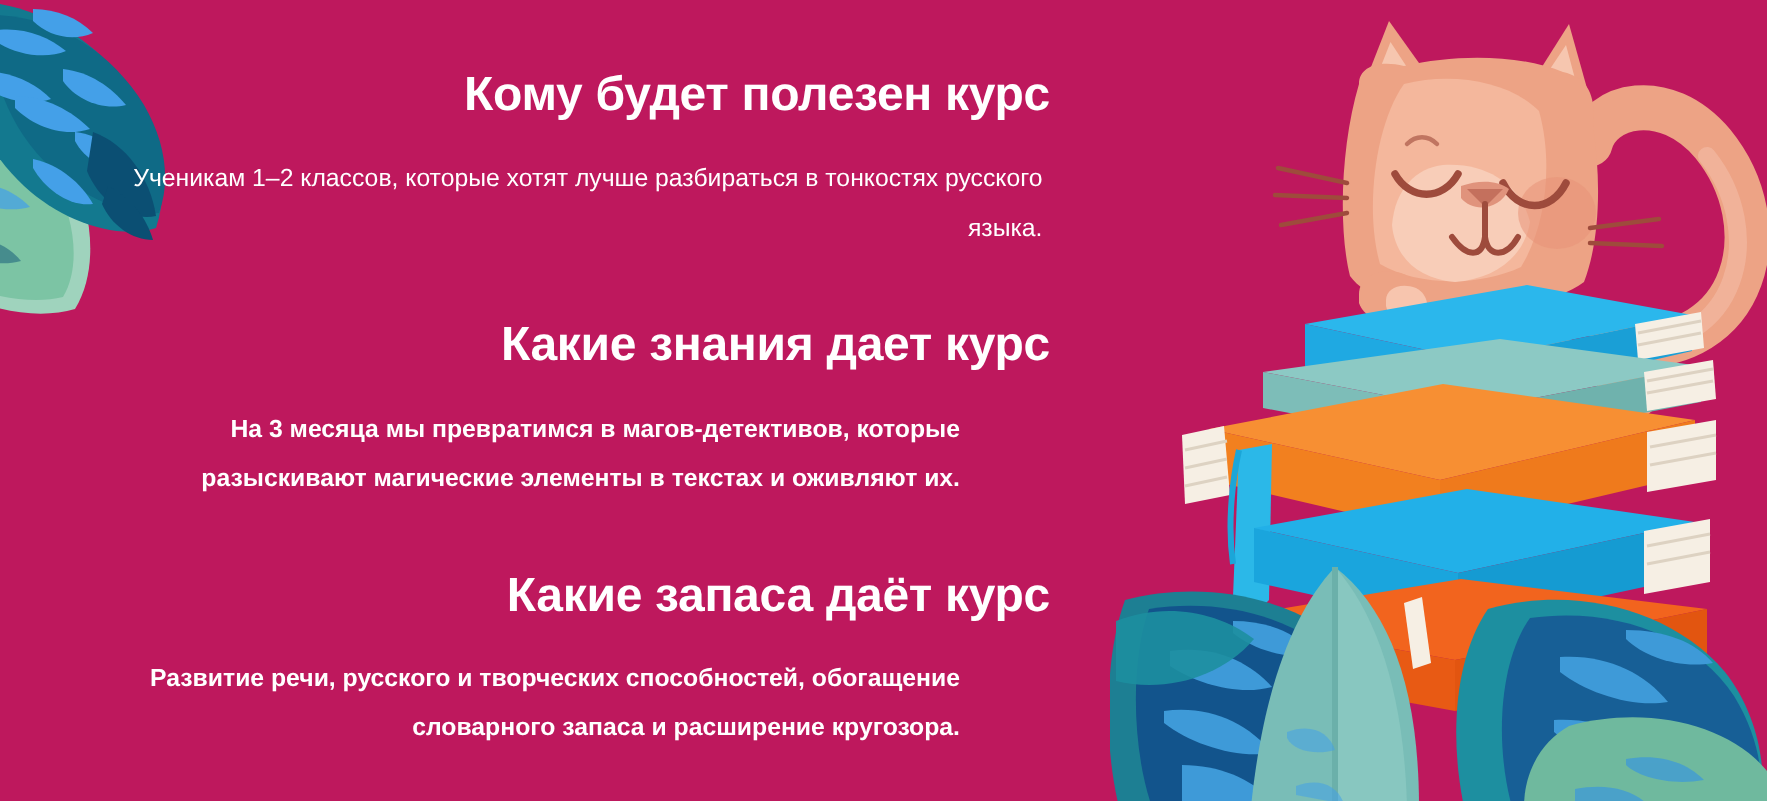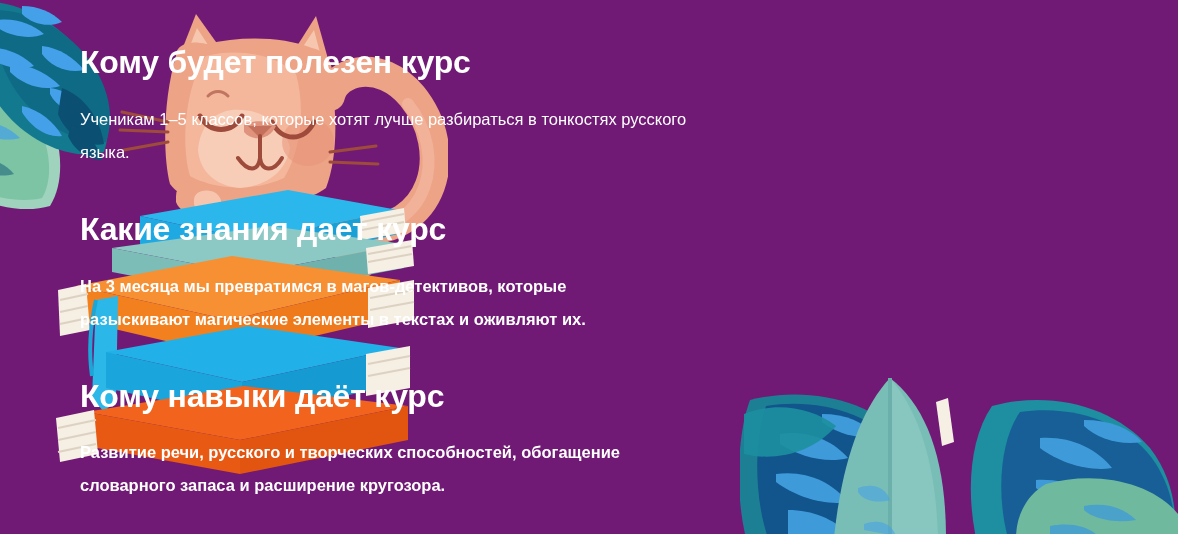--- a/index.html
+++ b/index.html
@@ -7,22 +7,23 @@
   body {
     font-family: "Liberation Sans", sans-serif;
     background: #44a0e8;
     overflow: hidden;
     position: relative;
   }
   .stage {
     position: relative;
     width: 1178px;
     height: 534px;
-    background: #701a75;
+    background: #be185d;
     overflow: hidden;
+    text-align: right;
   }
 
   
   .art { position:absolute; pointer-events:none; }
   .art-left   { left:-46px;  top:-8px;   width:210px; height:270px; }
   .art-bottom { left:740px;  top:378px;  width:438px; height:160px; }
   .illo       { left:730px;  top:0px;    width:448px; height:500px; }
 
   
   .content {
@@ -82,30 +83,30 @@
 
     <path d="M108 96 C130 104 146 126 150 152 C132 156 112 142 104 122 Z" fill="#0b4f73"></path>
     <path d="M118 132 C134 140 144 154 148 168 C134 168 120 158 114 144 Z" fill="#0b4f73"></path>
   </svg>
 
   
   <div class="content">
 
     <div class="block">
       <h2>Кому будет полезен курс</h2>
-      <p class="para">Ученикам 1–5 классов, которые хотят лучше разбираться в тонкостях русского языка.</p>
+      <p class="para">Ученикам 1–2 классов, которые хотят лучше разбираться в тонкостях русского языка.</p>
     </div>
 
     <div class="block">
       <h2>Какие знания дает курс</h2>
       <p class="para">На 3 месяца мы превратимся в магов-детективов, которые разыскивают магические элементы в текстах и оживляют их.</p>
     </div>
 
     <div class="block">
-      <h2>Кому навыки даёт курс</h2>
+      <h2>Какие запаса даёт курс</h2>
       <p class="para">Развитие речи, русского и творческих способностей, обогащение словарного запаса и расширение кругозора.</p>
     </div>
 
   </div>
 
   
   <svg class="illo" viewBox="0 0 448 500">
 
     <g>
       <path d="M352 230 C436 236 456 150 412 96 C380 58 336 70 330 96" stroke="#eda385" stroke-width="30" fill="none" stroke-linecap="round"></path>

